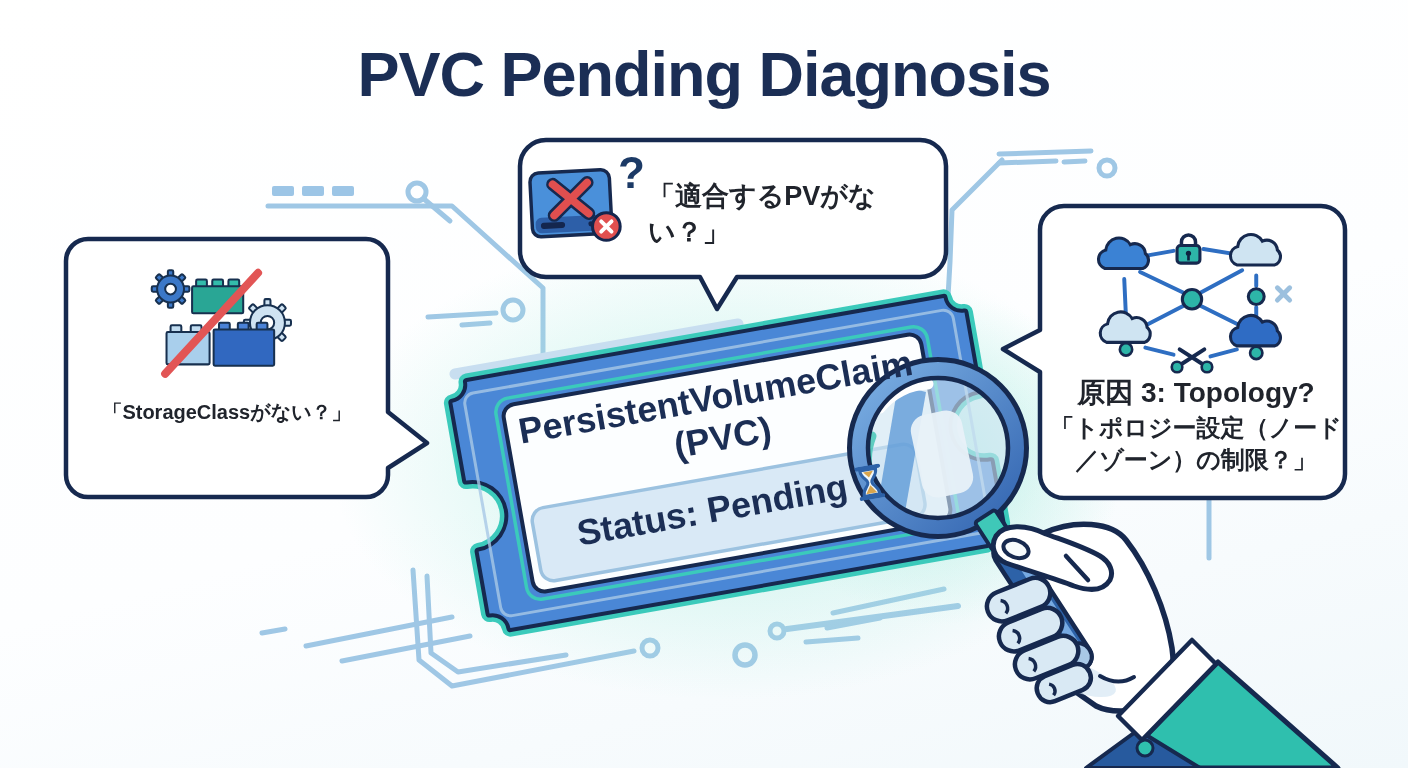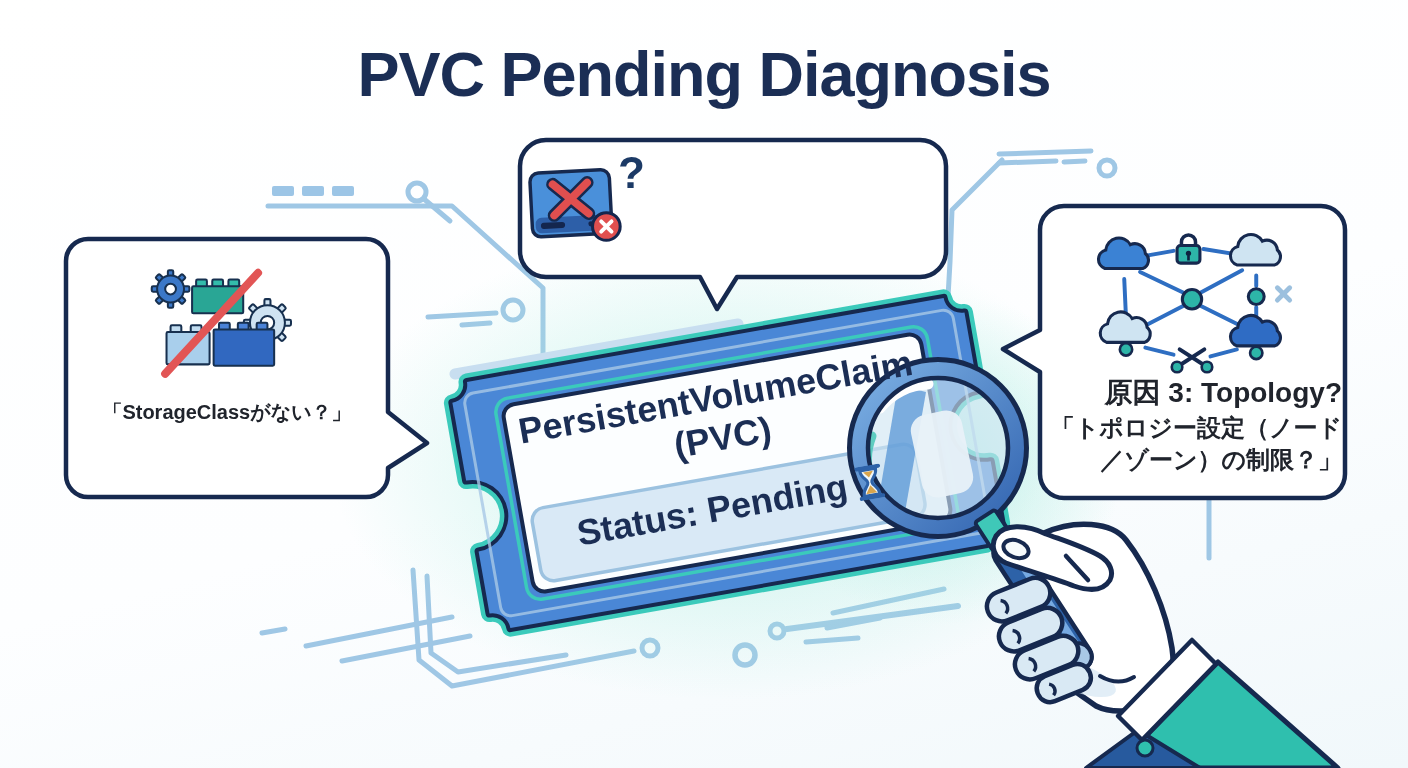--- a/index.html
+++ b/index.html
@@ -20,21 +20,21 @@
   #bubble1-content .b-head{font-size:28px;}
   #bubble1-content .b-detail{font-size:20px;}
   #bubble2-content{left:520px;top:140px;width:426px;height:137px;}
   #bubble2-content .icon-slot{position:absolute;left:6px;top:20px;}
   #bubble2-content .q-glyph{position:absolute;left:98px;top:8px;font-size:44px;font-weight:700;color:#1c3a66;}
   #bubble2-content .text-slot{position:absolute;left:128px;top:32px;text-align:left;}
   #bubble2-content .b-head{font-size:28px;}
   #bubble2-content .b-detail{font-size:27px;margin-top:6px;}
   #bubble3-content{left:1040px;top:206px;width:305px;height:292px;}
   #bubble3-content .icon-slot{position:absolute;left:42px;top:20px;}
-  #bubble3-content .text-slot{position:absolute;left:10px;top:168px;width:292px;text-align:right;}
+  #bubble3-content .text-slot{position:absolute;left:10px;top:168px;width:292px;text-align:center;}
   #bubble3-content .b-head{font-size:28px;}
   #bubble3-content .b-detail{font-size:24px;line-height:1.32;}
   
   #ticket-title{left:504px;top:376px;width:430px;text-align:center;
       transform:rotate(-10deg);color:#1b2e55;font-weight:700;font-size:36px;line-height:1.14;}
   #ticket-status{left:540px;top:486px;width:380px;transform:rotate(-10deg);
       display:flex;align-items:center;justify-content:center;gap:10px;
       color:#1b2e55;font-weight:700;font-size:36px;}
 </style>
 </head>
@@ -213,20 +213,21 @@
         <rect x="16" y="70" width="28" height="7" rx="3.5" fill="#14264e"></rect>
         <circle cx="74" cy="74" r="3" fill="#14264e"></circle>
         <path d="M 32 26 L 72 62 M 72 26 L 32 62" stroke="#16294f" stroke-width="15" stroke-linecap="round" fill="none"></path>
         <path d="M 32 26 L 72 62 M 72 26 L 32 62" stroke="#e04f4f" stroke-width="9" stroke-linecap="round" fill="none"></path>
       </g>
       <circle cx="93" cy="76" r="16" fill="#e04f4f" stroke="#14264e" stroke-width="3.5"></circle>
       <path d="M 87 70 L 99 82 M 99 70 L 87 82" stroke="#ffffff" stroke-width="4.5" stroke-linecap="round" fill="none"></path>
     </svg>
     <div class="q-glyph">?</div>
     <div class="text-slot">
+      <div class="b-detail">「適合するPVがない？」</div>
     </div>
   </div>
 
   <div class="abs bubble-content" id="bubble3-content">
     <svg class="icon-slot" width="220" height="150" viewBox="0 0 250 170">
       <g stroke="#2e6ec2" stroke-width="4.5" stroke-linecap="round" fill="none">
         <path d="M 70 34 L 104 28 M 138 26 L 176 32 M 48 60 L 50 104"></path>
         <path d="M 198 56 L 198 68 M 198 92 L 198 108"></path>
         <path d="M 72 138 L 104 146 M 146 148 L 176 140"></path>
         <path d="M 66 52 L 116 76 M 182 50 L 134 76 M 66 116 L 116 90 M 182 114 L 134 90"></path>

